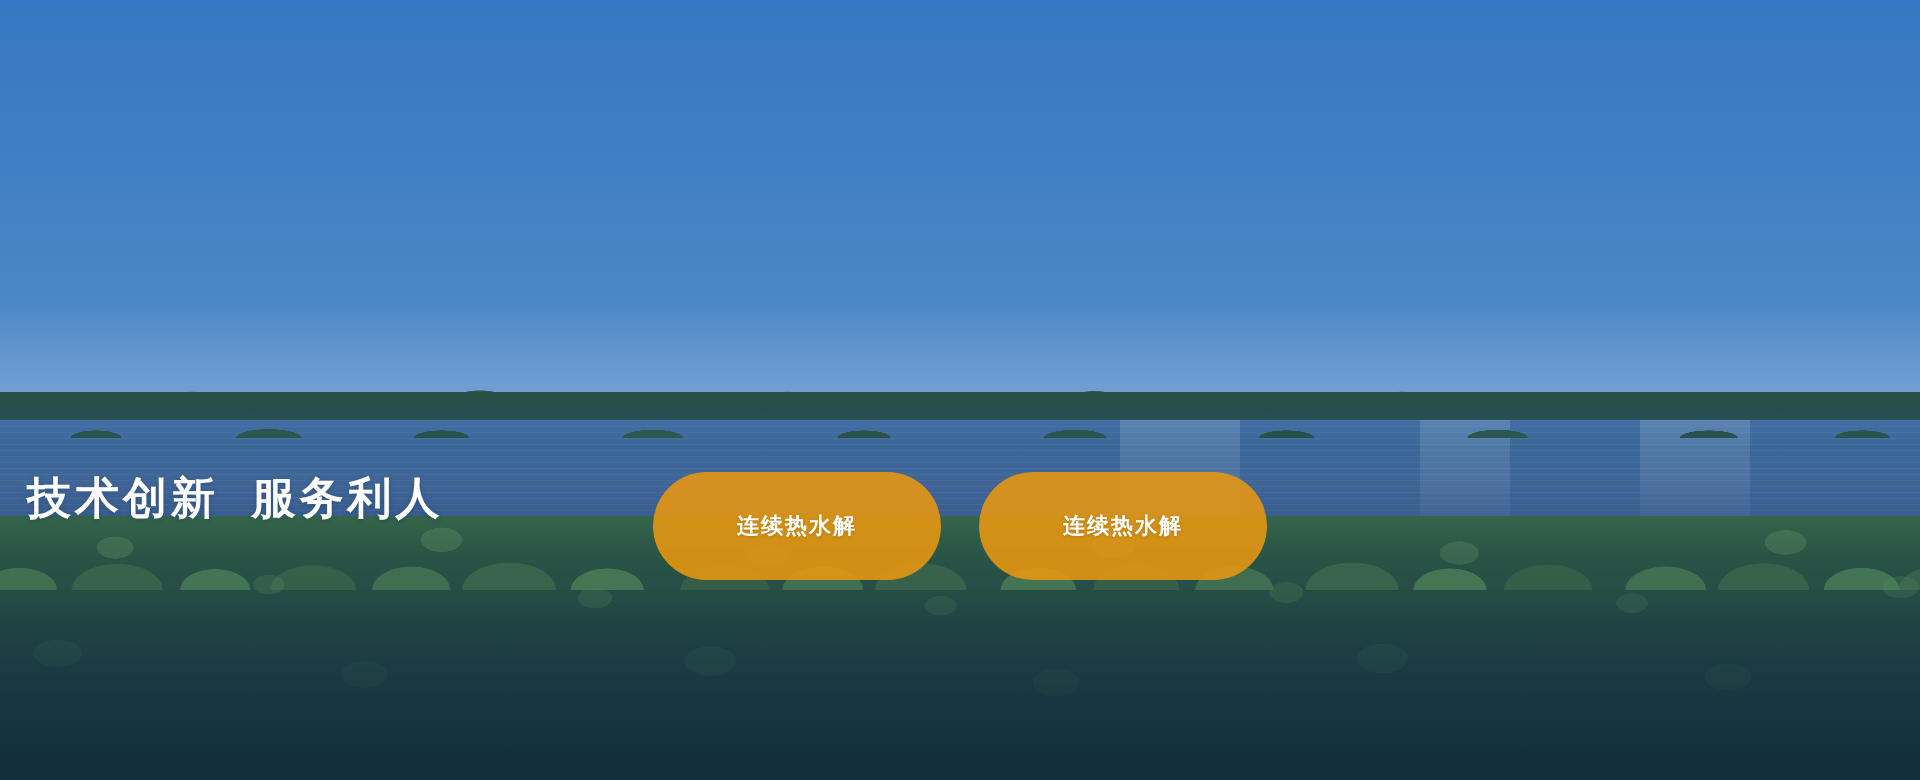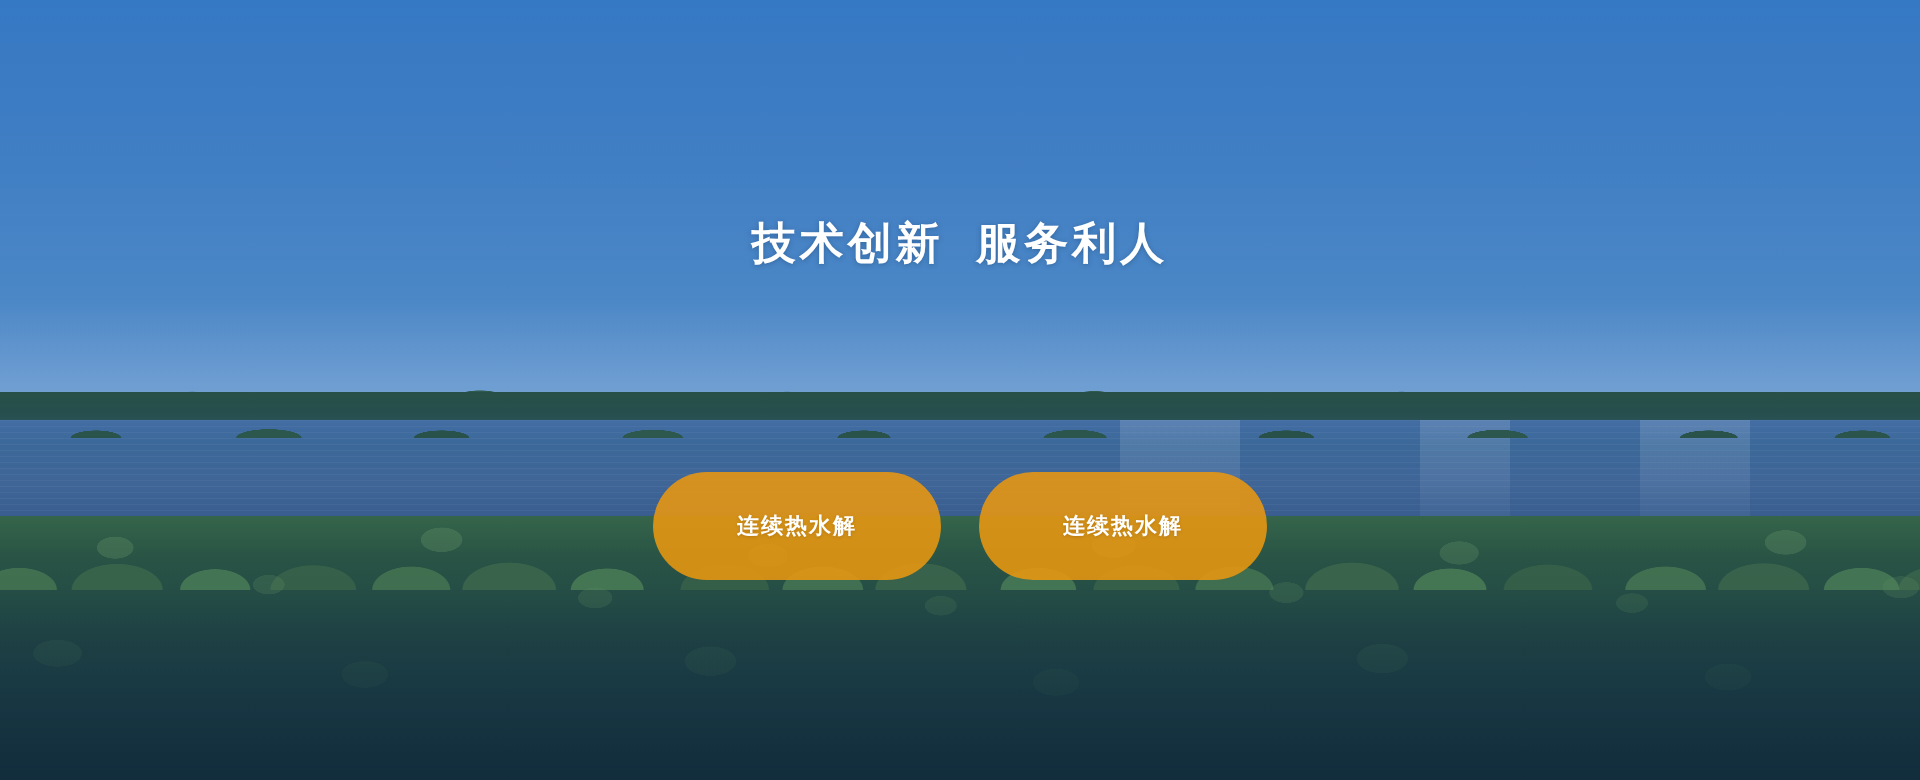--- a/index.html
+++ b/index.html
@@ -159,21 +159,21 @@
   
   .tint {
     position:absolute; inset:0;
     background:linear-gradient(to bottom,rgba(40,110,190,.10) 0%,rgba(34,95,175,.12) 55%,rgba(28,80,150,.22) 100%);
     mix-blend-mode:multiply;
   }
 
   
   .content {
     position:absolute; inset:0; z-index:20;
-    display:flex; flex-direction:column; align-items:center;
+    display:flex; flex-direction:row; align-items:center;padding-left:27px;
   }
   .hero-title {
     margin-top:215px;
     color:#ffffff;
     font-size:44px;
     font-weight:700;
     letter-spacing:4px;
     text-shadow:0 1px 5px rgba(20,50,90,.35);
     white-space:pre;
     line-height:1.25;

